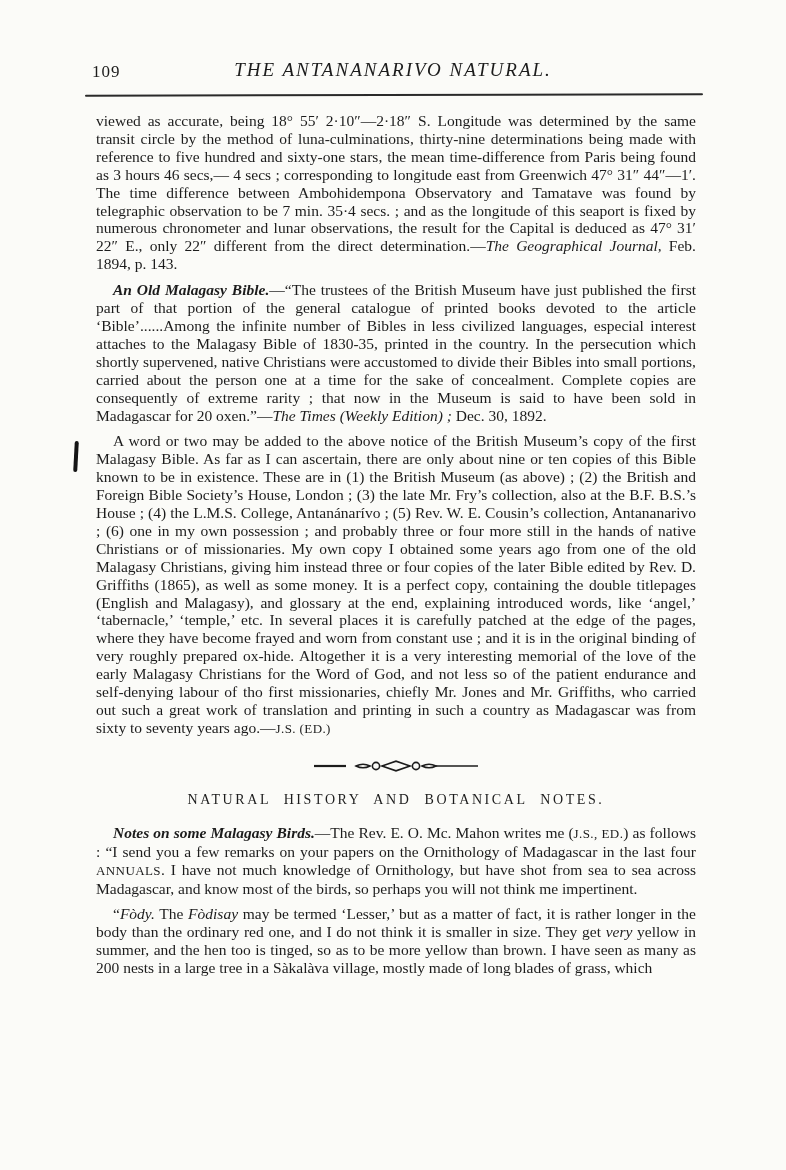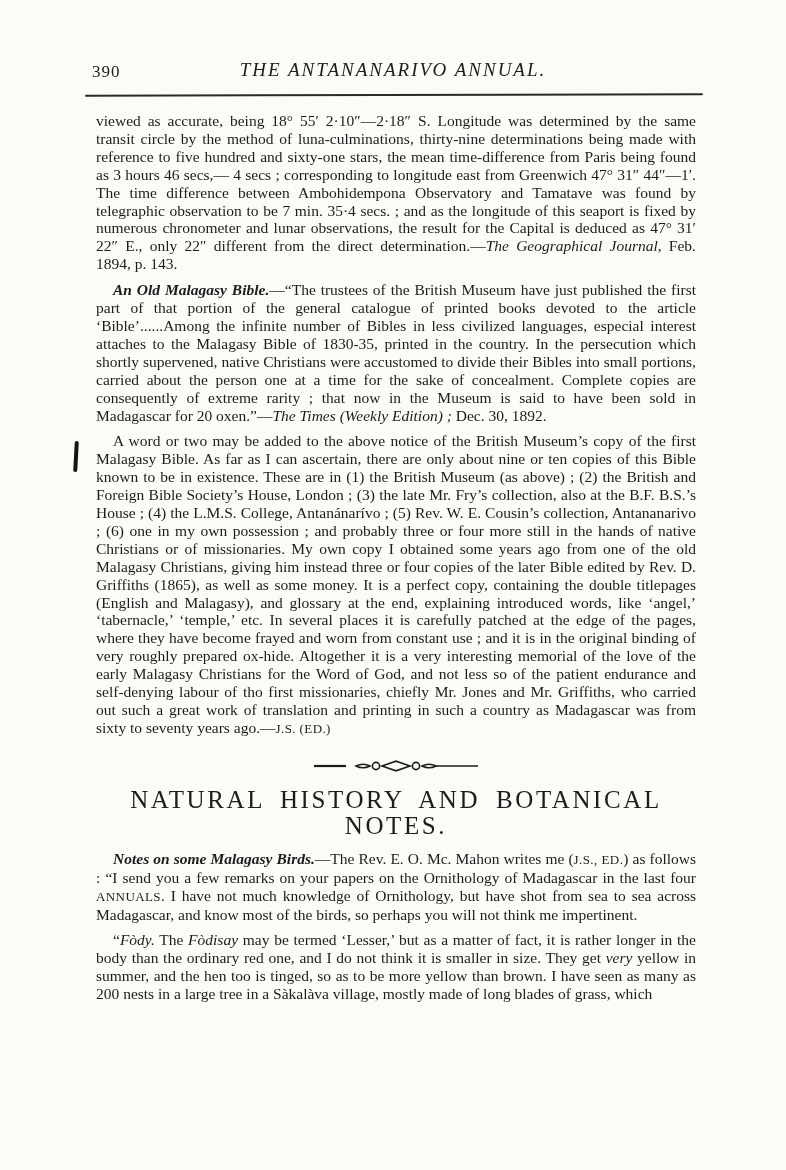--- a/index.html
+++ b/index.html
@@ -34,34 +34,34 @@
   main p.noindent{text-indent:0;}
   .b{font-weight:700;font-style:italic;}
   .i{font-style:italic;}
   .sc{font-size:0.84em;letter-spacing:0.4px;}
   .ornament{
     text-align:center;margin:21px 0 13px;text-indent:0;line-height:0;
   }
   .ornament svg{display:inline-block;}
   h2{
     margin:14px 0 11px;text-align:center;font-weight:400;
-    font-size:25px;letter-spacing:2.6px;word-spacing:7px;line-height:26px;
+    font-size:14px;letter-spacing:2.6px;word-spacing:7px;line-height:26px;
   }
   .margin-mark{
     position:absolute;left:74px;top:441px;width:3.5px;height:31px;
     background:#151515;border-radius:2px;transform:rotate(3deg);
   }
 </style>
 </head>
 <body>
 
 <div class="page">
 
-  <span class="pagenum">390</span>
-  <span class="running-title">THE ANTANANARIVO ANNUAL.</span>
+  <span class="pagenum">109</span>
+  <span class="running-title">THE ANTANANARIVO NATURAL.</span>
   <div class="header-rule"></div>
 
   <div class="margin-mark"></div>
 
   <main>
     <p class="noindent"><span>viewed as accurate, being 18° 55′ 2·10″—2·18″ S.  Longitude was determined by the same transit circle by the method of luna-culminations, thirty-nine determinations being made with reference to five hundred and sixty-one stars, the mean time-difference from Paris being found as 3 hours 46 secs,— 4 secs ;  corresponding to longitude east from Greenwich 47° 31″ 44″—1′. The time difference between Ambohidempona Observatory and Tamatave was found by telegraphic observation to be 7 min. 35·4 secs. ;  and as the longitude of this seaport is fixed by numerous chronometer and lunar observations, the result for the Capital is deduced as 47° 31′ 22″ E., only 22″ different from the direct determination.—</span><span class="i">The Geographical Journal,</span><span> Feb. 1894, p. 143.</span></p>
     <p><span class="b">An Old Malagasy Bible.</span><span>—“The trustees of the British Museum have just published the first part of that portion of the general catalogue of printed books devoted to the article ‘Bible’......Among the infinite number of Bibles in less civilized languages, especial interest attaches to the Malagasy Bible of 1830-35, printed in the country.  In the persecution which shortly supervened, native Christians were accustomed to divide their Bibles into small portions, carried about the person one at a time for the sake of concealment.  Complete copies are consequently of extreme rarity ; that now in the Museum is said to have been sold in Madagascar for 20 oxen.”—</span><span class="i">The Times (Weekly Edition) ;</span><span> Dec. 30, 1892.</span></p>
     <p><span>A word or two may be added to the above notice of the British Museum’s copy of the first Malagasy Bible.  As far as I can ascertain, there are only about nine or ten copies of this Bible known to be in existence.  These are in (1) the British Museum (as above) ; (2) the British and Foreign Bible Society’s House, London ; (3) the late Mr. Fry’s collection, also at the B.F. B.S.’s House ; (4) the L.M.S. College, Antanánarívo ; (5) Rev. W. E. Cousin’s collection, Antananarivo ; (6) one in my own possession ; and probably three or four more still in the hands of native Christians or of missionaries.  My own copy I obtained some years ago from one of the old Malagasy Christians, giving him instead three or four copies of the later Bible edited by Rev. D. Griffiths (1865), as well as some money.  It is a perfect copy, containing the double titlepages (English and Malagasy), and glossary at the end, explaining introduced words, like ‘angel,’ ‘tabernacle,’ ‘temple,’ etc.  In several places it is carefully patched at the edge of the pages, where they have become frayed and worn from constant use ; and it is in the original binding of very roughly prepared ox-hide.  Altogether it is a very interesting memorial of the love of the early Malagasy Christians for the Word of God, and not less so of the patient endurance and self-denying labour of tho first missionaries, chiefly Mr. Jones and Mr. Griffiths, who carried out such a great work of translation and printing in such a country as Madagascar was from sixty to seventy years ago.—</span><span class="sc">J.S. (ED.)</span></p>
 
     <div class="ornament">

